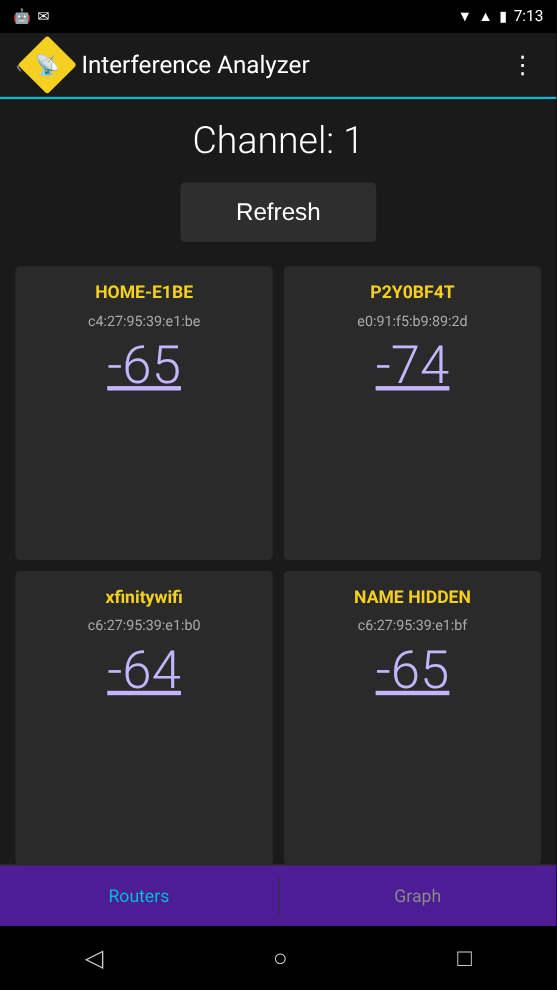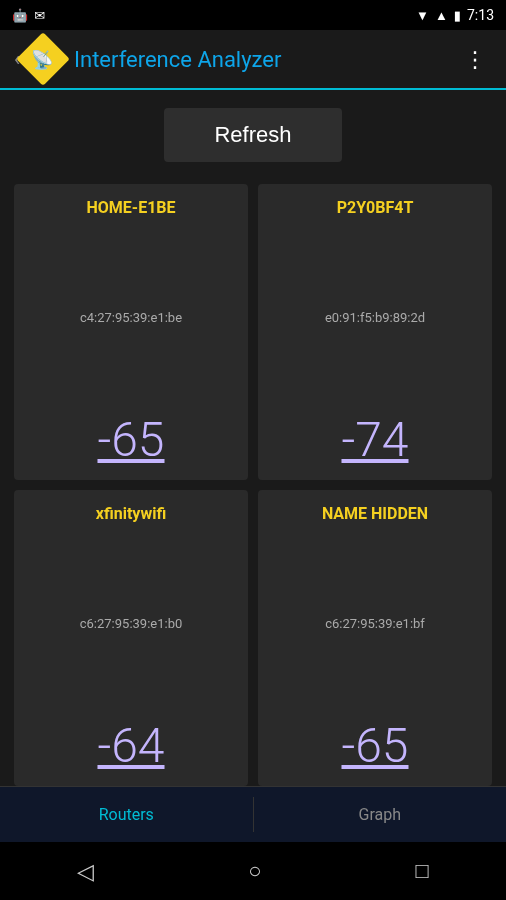--- a/index.html
+++ b/index.html
@@ -67,21 +67,21 @@
       flex-shrink: 0;
       border-radius: 3px;
     }
     .app-bar-icon-inner {
       transform: rotate(-45deg);
       font-size: 18px;
       color: #000;
     }
     .app-bar-title {
       font-size: 22px;
-      color: #0ea5e9;
+      color: #ffffff;
       font-weight: 400;
       flex: 1;
     }
     .app-bar-menu {
       color: #fff;
       font-size: 22px;
       cursor: pointer;
       padding: 6px;
     }
     .back-arrow {
@@ -129,21 +129,20 @@
     }
 
     .router-card {
       background: #2a2a2a;
       border-radius: 4px;
       display: flex;
       flex-direction: column;
       align-items: center;
       padding: 14px 10px 16px;
       min-height: 145px;
-      justify-content: space-between;
     }
 
     .router-name {
       font-size: 16px;
       font-weight: bold;
       color: #f5d020;
       text-align: center;
       margin-bottom: 10px;
     }
 
@@ -170,21 +169,21 @@
       flex-direction: column;
       align-items: center;
       padding: 14px 10px 10px;
       height: 60px;
       overflow: hidden;
     }
 
     
     .bottom-tabs {
       height: 56px;
-      background: #0f172a;
+      background: #4c1d95;
       display: flex;
       border-top: 1px solid #333;
       width: 100%;
     }
 
     .tab-item {
       flex: 1;
       display: flex;
       align-items: center;
       justify-content: center;
@@ -241,20 +240,21 @@
 <div class="app-bar">
   <span class="back-arrow">‹</span>
   <div class="app-bar-icon">
     <span class="app-bar-icon-inner">📡</span>
   </div>
   <span class="app-bar-title">Interference Analyzer</span>
   <span class="app-bar-menu">⋮</span>
 </div>
 
 <div class="main-content">
+  <h1 class="channel-title">Channel: 1</h1>
   <button class="refresh-btn">Refresh</button>
 
   <div class="router-grid">
 
     <div class="router-card">
       <div class="router-name">HOME-E1BE</div>
       <div class="router-mac">c4:27:95:39:e1:be</div>
       <div class="router-signal">-65</div>
     </div>
 

